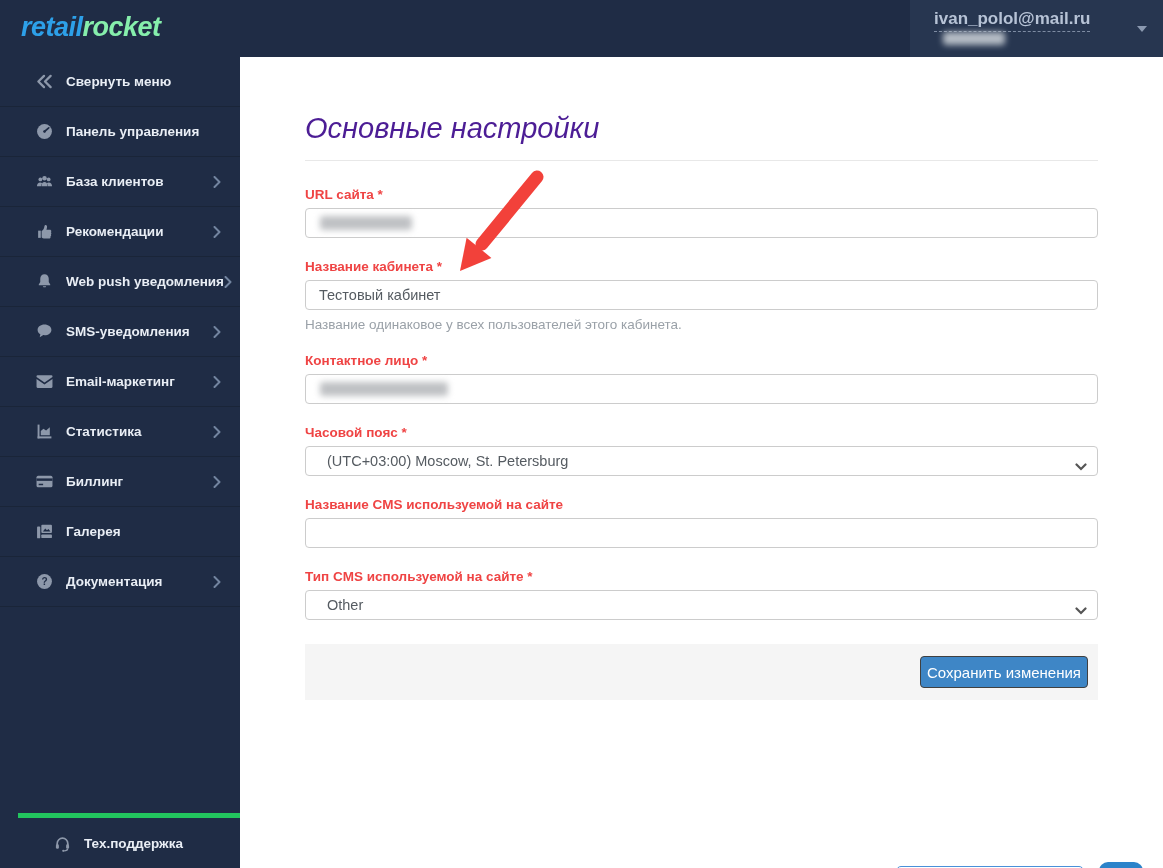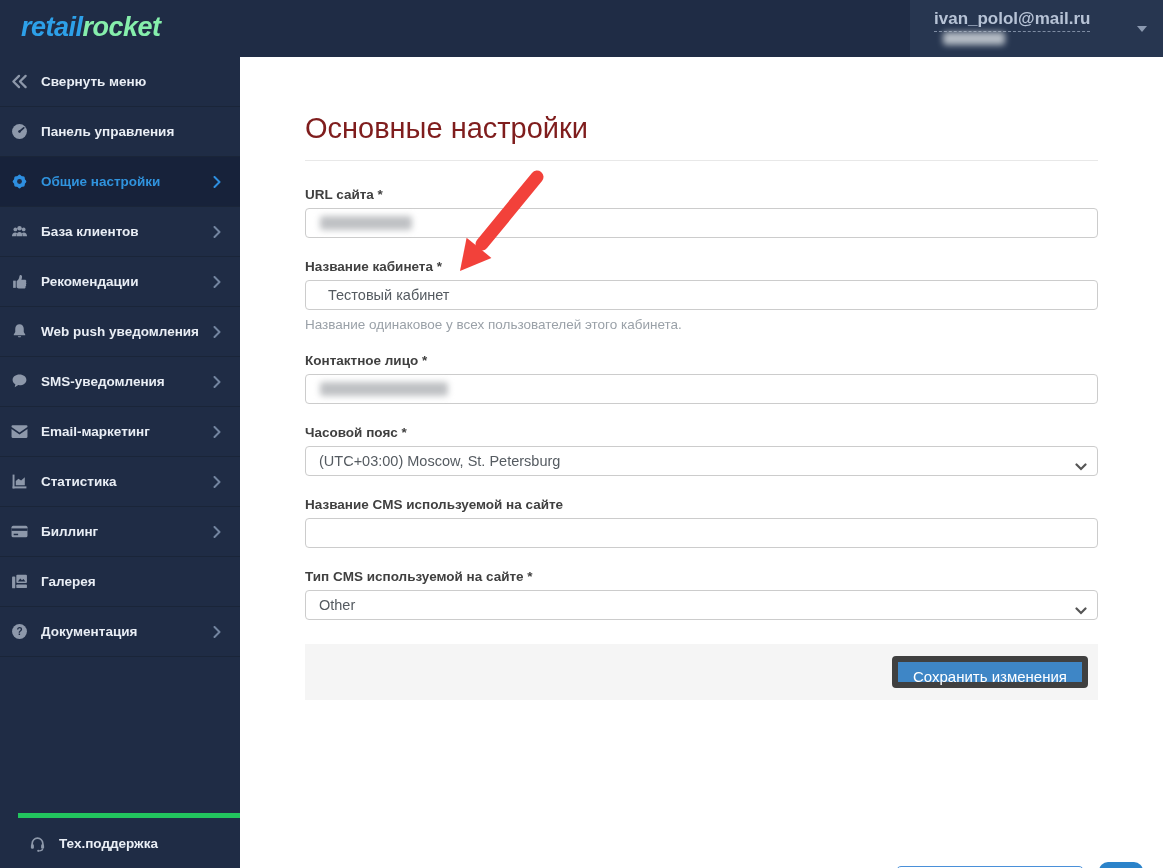--- a/index.html
+++ b/index.html
@@ -11,50 +11,50 @@
   .logo { position:absolute; left:21px; top:12px; font-size:27px; letter-spacing:-0.5px; cursor:pointer; }
   .logo .retail { color:#2da0e8; font-weight:700; font-style:italic;text-align:right; }
   .logo .rocket { color:#86efac; font-weight:700; font-style:italic;text-align:right; }
   .user-panel { position:absolute; right:0; top:0; width:253px; height:57px; background:#273650; cursor:pointer; }
   .user-email { position:absolute; left:24px; top:9px; font-size:17px; font-weight:700; color:#b7c3d6; border-bottom:1px dashed #7e8ca3; padding-bottom:2px; }
   .user-sub-blob { position:absolute; left:33px; top:32px; width:62px; height:13px; background:#cfd5db; opacity:.85; border-radius:3px; filter:blur(3px); }
   .user-caret { position:absolute; right:16px; top:26px; width:0; height:0; border-left:5px solid transparent; border-right:5px solid transparent; border-top:6px solid #8b99b0; }
 
   
   .sidebar { position:absolute; left:0; top:57px; bottom:0; width:240px; background:#1f2c45; z-index:4; }
-  .side-item { position:relative; height:50px; display:flex; align-items:center; padding:0 18px 0 9px; border-bottom:1px solid #1a2538; color:#e9eef5; cursor:pointer; }
+  .side-item { position:relative; height:50px; display:flex; align-items:center; padding:0 18px 0 34px; border-bottom:1px solid #1a2538; color:#e9eef5; cursor:pointer; }
   .side-item.active { background:#17223a; color:#3093dd; }
   .side-icon { width:20px; height:18px; display:flex; align-items:center; justify-content:center; color:#8d98aa; flex:0 0 20px; }
   .side-item.active .side-icon { color:#2e8fe0; }
   .side-icon svg { width:17px; height:17px; }
   .side-label { margin-left:12px; font-size:13.5px; font-weight:700; flex:1 1 auto; white-space:nowrap; }
   .side-chevron { width:9px; height:13px; color:#7385a0; display:flex; align-items:center; }
   .side-item.active .side-chevron { color:#2e8fe0; }
   .side-chevron svg { width:8px; height:12px; }
   .side-bottom { position:absolute; left:18px; right:0; bottom:0; border-top:5px solid #22c55e; }
   .side-bottom .side-item { border-bottom:none; }
 
   
   .content { position:absolute; left:240px; top:57px; right:0; bottom:0; background:#fff; overflow:hidden; }
   .form-wrap { padding:0 65px; }
-  h1.page-title { margin-top:55px; font-size:29px; font-weight:300; color:#7f1d1d; }
+  h1.page-title { margin-top:55px; font-size:29px; font-weight:300; color:#4c1d95;font-style:italic; }
   .h-divider { border-top:1px solid #e8e8e8; margin-top:15px; margin-bottom:26px; }
 
   .field { margin-bottom:21px; }
-  .field-label { display:block; font-size:13.5px; font-weight:700; color:#404040; margin-bottom:6px; }
+  .field-label { display:block; font-size:13.5px; font-weight:700; color:#ef4444; margin-bottom:6px; }
   .input-wrap { position:relative; }
-  .text-input { width:100%; height:30px; border:1px solid #ccc; border-radius:4px; padding:0 22px; font-size:14.5px; color:#555b61; font-family:"Liberation Sans",sans-serif; outline:none; background:#fff; }
+  .text-input { width:100%; height:30px; border:1px solid #ccc; border-radius:4px; padding:0 13px; font-size:14.5px; color:#555b61; font-family:"Liberation Sans",sans-serif; outline:none; background:#fff; }
   .blur-blob { position:absolute; left:15px; top:8px; height:14px; background:#bfc1c4; border-radius:3px; filter:blur(3px); pointer-events:none; }
   .hint { margin-top:7px; font-size:13.5px; color:#9aa1a8; }
-  .select-box { position:relative; height:30px; border:1px solid #ccc; border-radius:4px; background:#fff; display:flex; align-items:center; padding:0 30px 0 13px; cursor:pointer; }
+  .select-box { position:relative; height:30px; border:1px solid #ccc; border-radius:4px; background:#fff; display:flex; align-items:center; padding:0 30px 0 21px; cursor:pointer; }
   .select-value { font-size:14.5px; color:#555b61; }
   .select-chevron { position:absolute; right:10px; top:10px; }
 
   .save-bar { margin-top:24px; height:56px; background:#f5f5f5; display:flex; align-items:center; justify-content:flex-end; padding-right:10px; }
-  .save-btn { background:#3e86c6; border:6px solid #404040; color:#fff; font-size:15px; font-family:"Liberation Sans",sans-serif; border-radius:4px; padding:6px 15px; height:32px; cursor:pointer; }
+  .save-btn { background:#3e86c6; border:1px solid #404040; color:#fff; font-size:15px; font-family:"Liberation Sans",sans-serif; border-radius:4px; padding:6px 6px; height:32px; cursor:pointer; }
 
   .bottom-actions { position:absolute; right:20px; top:805px; display:flex; align-items:center; gap:15px; }
   .help-btn { background:#fff; border:1px solid #4a90d9; color:#3a3f44; font-size:14.5px; font-family:"Liberation Sans",sans-serif; border-radius:5px; padding:9px 19px; cursor:pointer; }
   .q-btn { width:44px; height:44px; background:#2b83ca; border:none; border-radius:9px; color:#fff; font-size:23px; font-weight:700; font-family:"Liberation Sans",sans-serif; cursor:pointer; display:flex; align-items:center; justify-content:center; }
 
   .red-arrow { position:absolute; left:200px; top:110px; width:125px; height:120px; z-index:9; pointer-events:none; }
 </style>
 </head>
 <body>
 
@@ -86,37 +86,20 @@
     <span class="side-icon">
             <svg viewBox="0 0 16 16">
               <circle cx="8" cy="8" r="7" fill="currentColor"></circle>
               <line x1="8" y1="8" x2="12" y2="4.6" stroke="#1f2c45" stroke-width="1.6" stroke-linecap="round"></line>
               <circle cx="8" cy="8" r="1.2" fill="#1f2c45"></circle>
             </svg>
           </span>
     <span class="side-label">Панель управления</span>
     <span class="side-chevron" style="visibility: hidden;"></span>
   </div>
-        <div class="side-item active">
-    <span class="side-icon">
-            <svg viewBox="0 0 16 16">
-              <g fill="currentColor">
-                <rect x="3" y="3" width="10" height="10" rx="1.6"></rect>
-                <rect x="3" y="3" width="10" height="10" rx="1.6" transform="rotate(45 8 8)"></rect>
-              </g>
-              <circle cx="8" cy="8" r="2.3" fill="#1f2c45"></circle>
-            </svg>
-          </span>
-    <span class="side-label">Общие настройки</span>
-    <span class="side-chevron">
-            <svg viewBox="0 0 8 12">
-              <path d="M1.5 1 6.5 6 1.5 11" fill="none" stroke="currentColor" stroke-width="2" stroke-linecap="round" stroke-linejoin="round"></path>
-            </svg>
-          </span>
-  </div>
         <div class="side-item">
     <span class="side-icon">
             <svg viewBox="0 0 18 14" fill="currentColor">
               <circle cx="4.6" cy="4.8" r="2"></circle>
               <circle cx="13.4" cy="4.8" r="2"></circle>
               <circle cx="9" cy="3.6" r="2.4"></circle>
               <path d="M1 12c0-2.5 1.5-4 3.4-4 .9 0 1.6.3 2.1.8-.8 1-1.2 2-1.3 3.2z"></path>
               <path d="M17 12c0-2.5-1.5-4-3.4-4-.9 0-1.6.3-2.1.8.8 1 1.2 2 1.3 3.2z"></path>
               <path d="M5.7 12c0-2.8 1.5-4.4 3.3-4.4s3.3 1.6 3.3 4.4z"></path>
             </svg>

